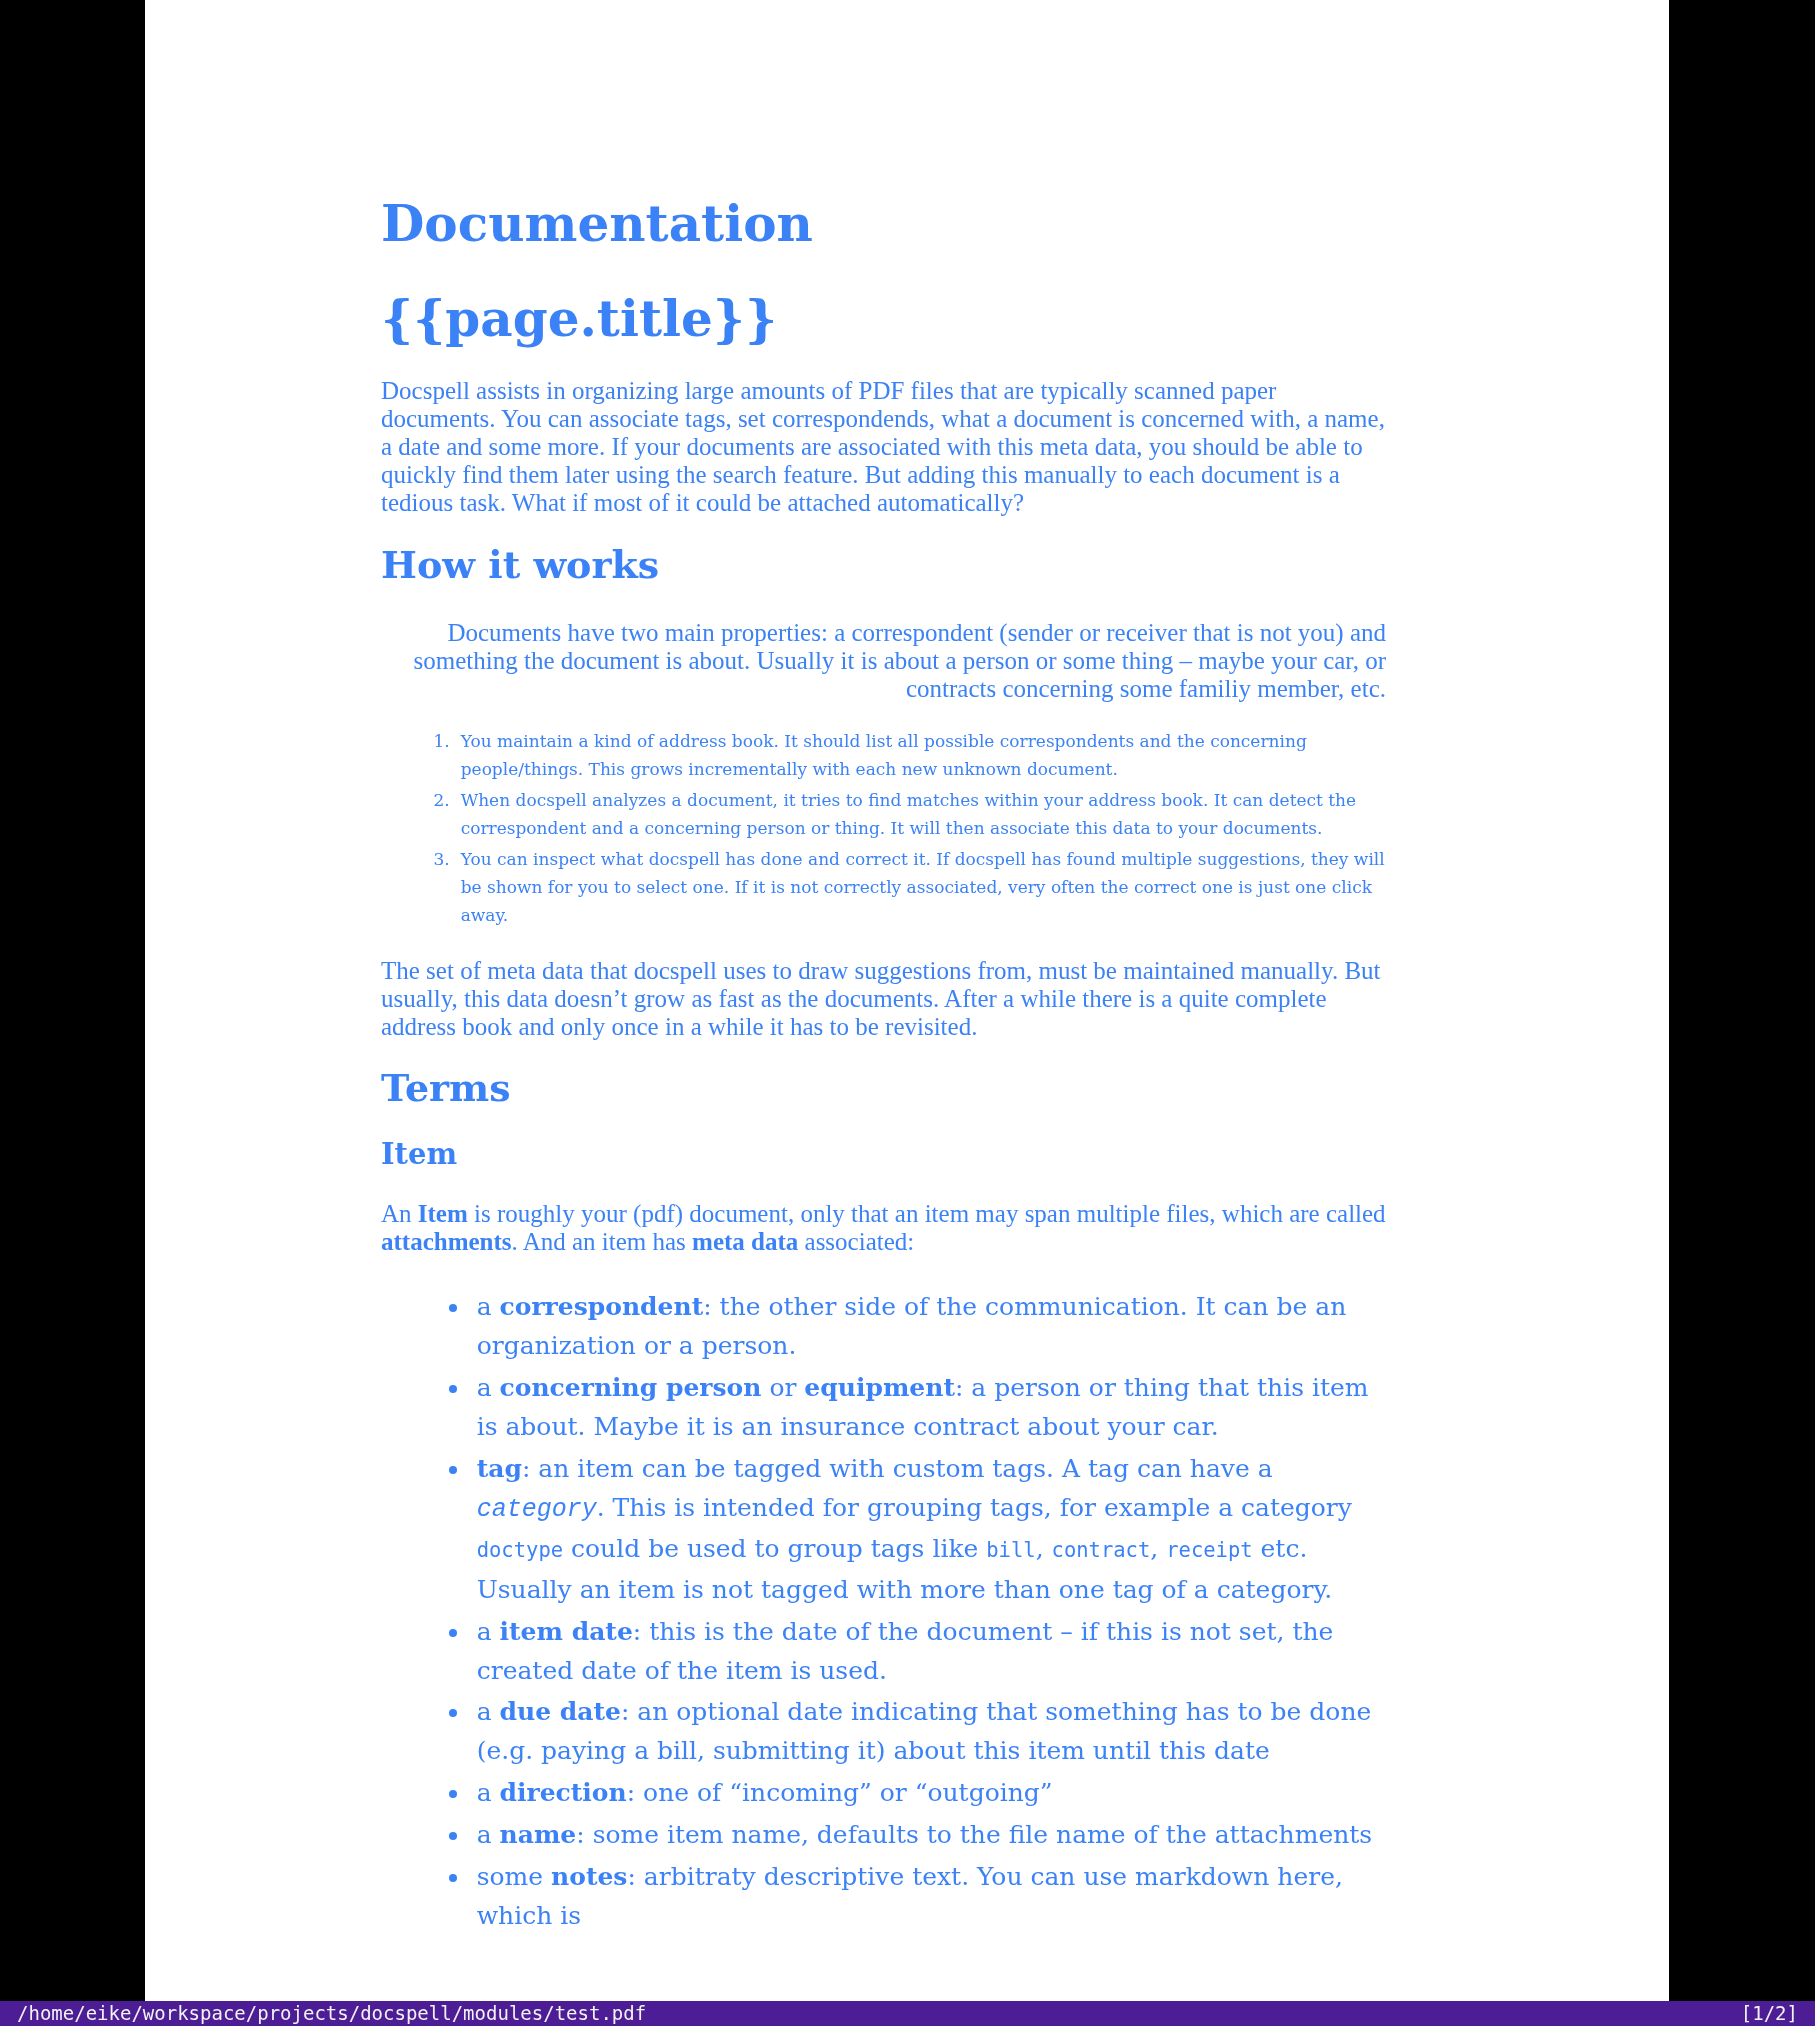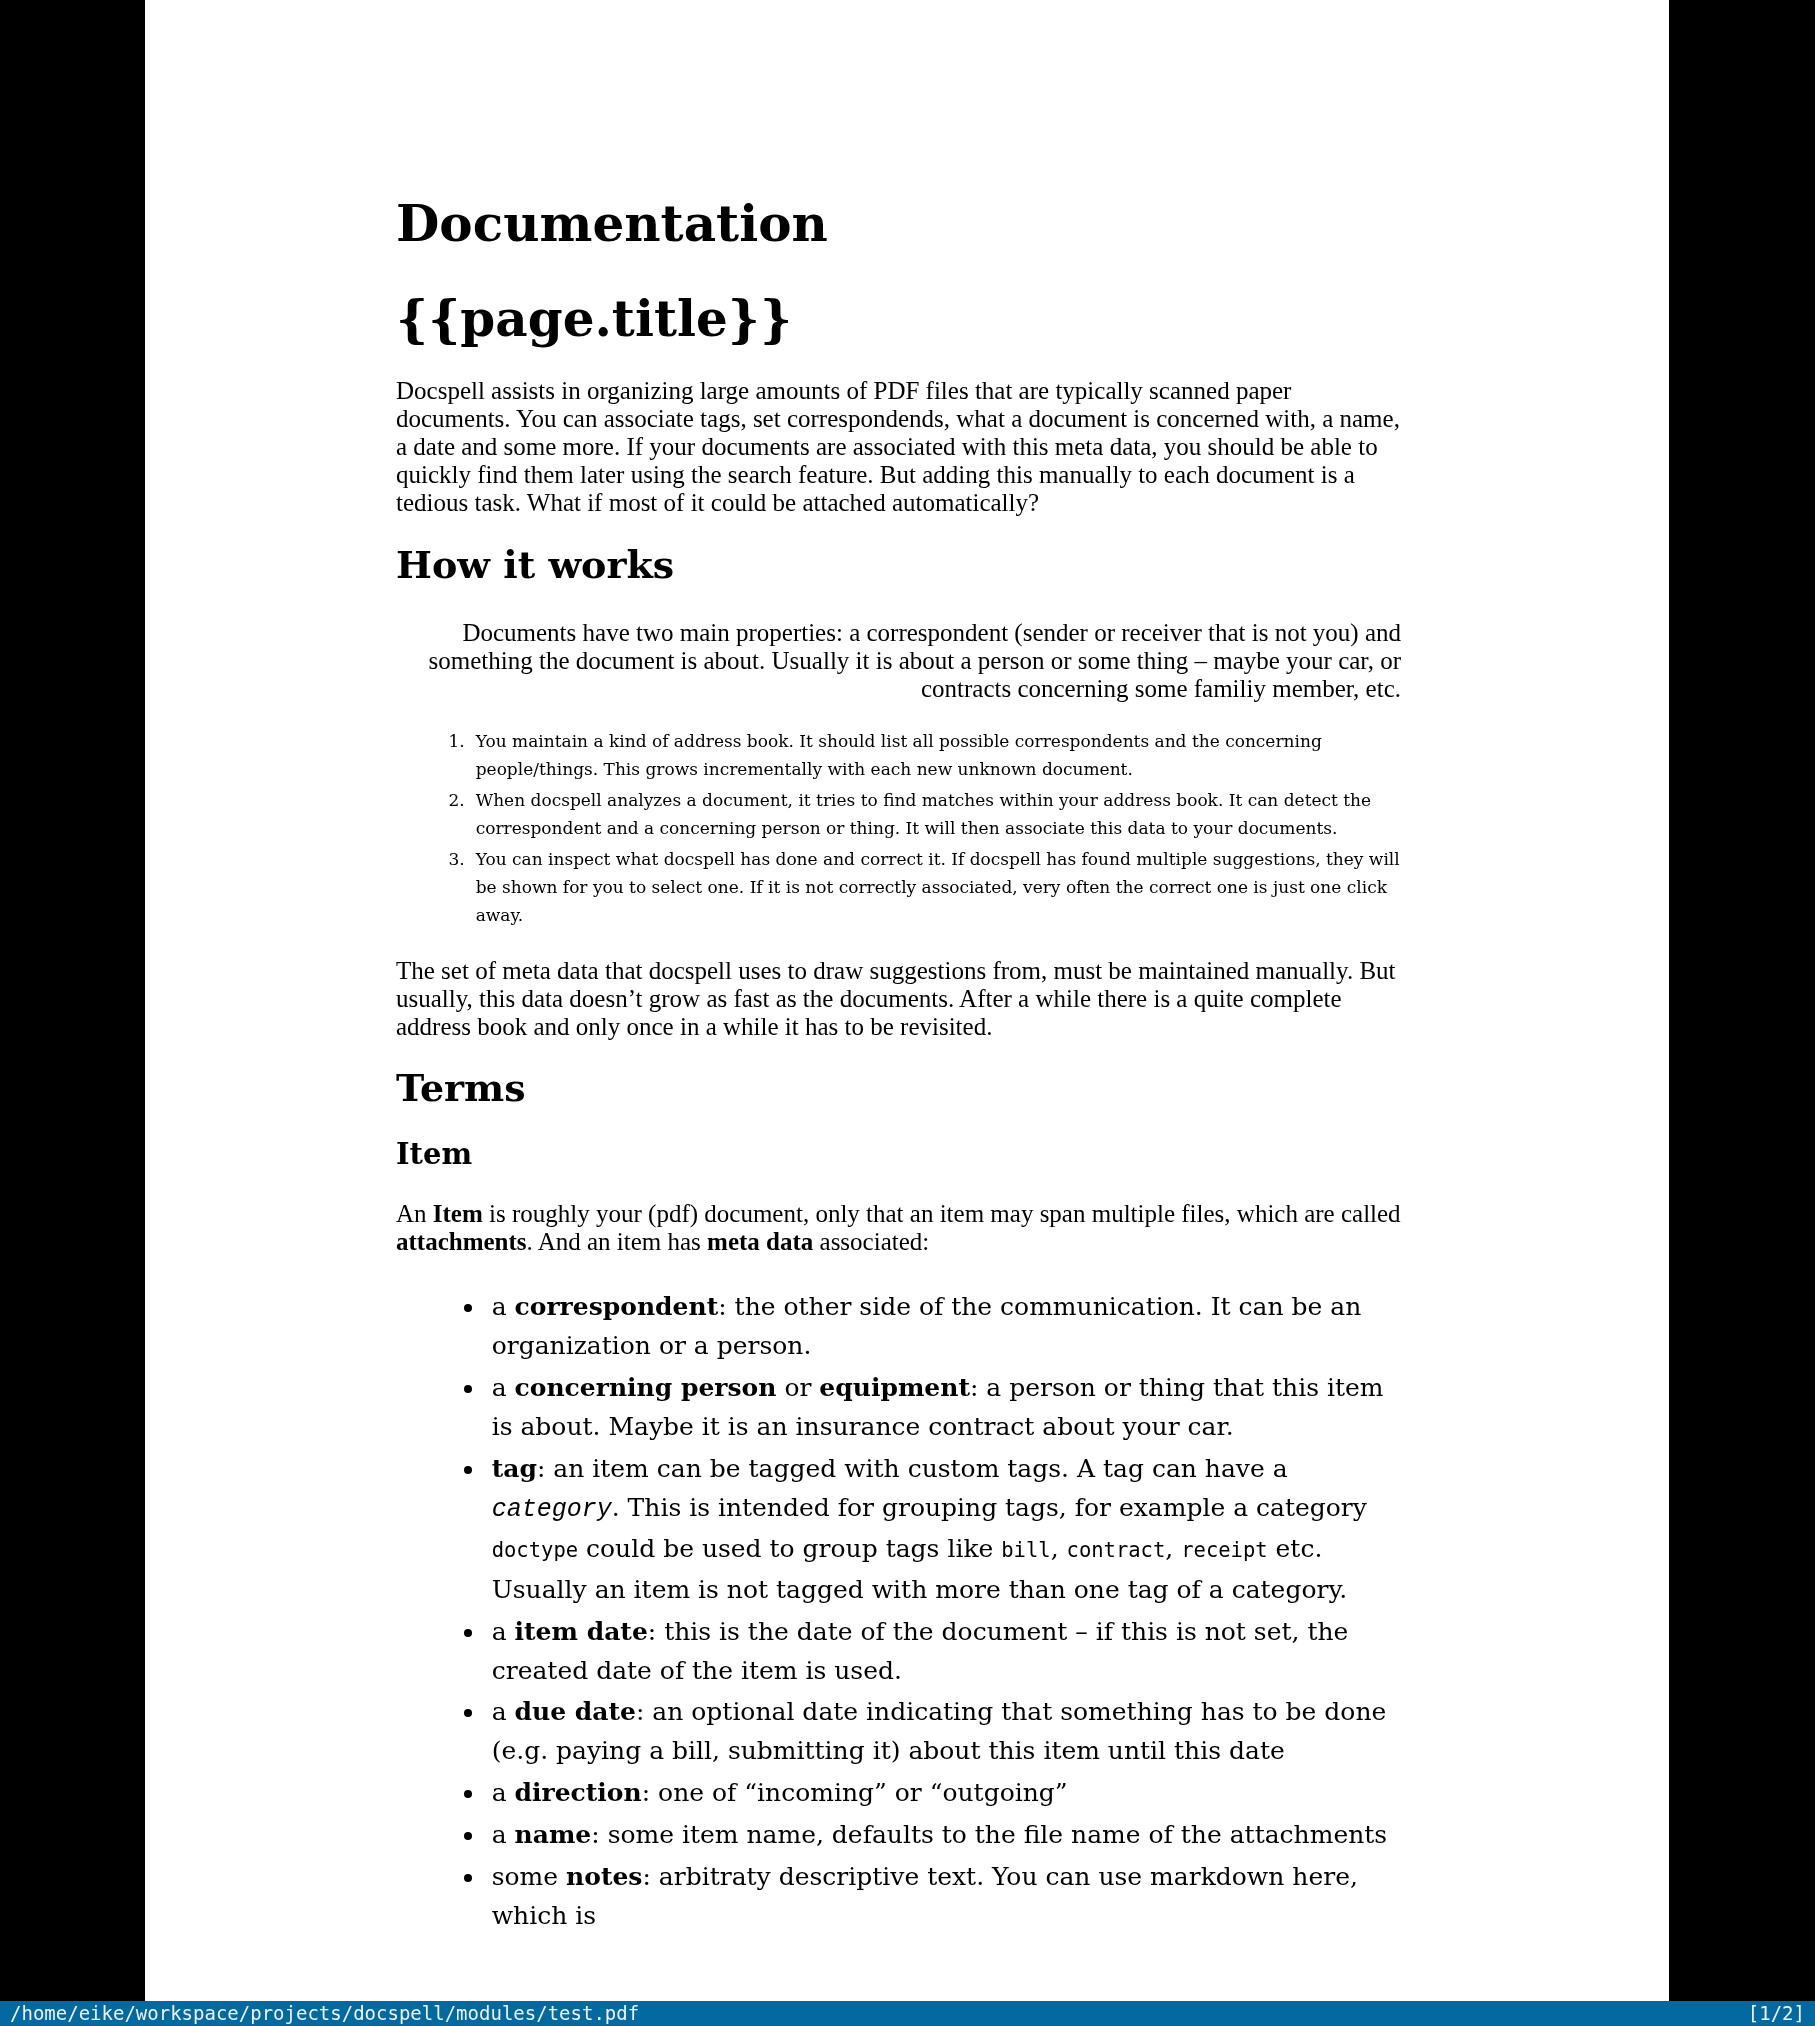--- a/index.html
+++ b/index.html
@@ -5,21 +5,21 @@
   html,body{margin:0;padding:0;}
   body{
     width:1815px;height:2026px;position:relative;overflow:hidden;
     background:#000;font-family:"DejaVu Serif", serif;
   }
   .pdf-page{
     position:absolute;left:145px;top:0;width:1524px;height:2002px;
     background:#ffffff;
   }
   .page-content{
-    position:absolute;left:251px;top:0;width:1005px;color:#000000;
+    position:absolute;left:236px;top:0;width:1005px;color:#3b82f6;
   }
   .page-content h1{
     font-size:50px;line-height:1.2;margin:0;font-weight:700;letter-spacing:0;
   }
   .page-content h1:first-child{margin-top:194px;}
   .page-content h1 + h1{margin-top:35px;}
   .page-content h2{font-size:38px;line-height:1.2;margin:24.6px 0 0 0;font-weight:700;}
   .page-content h3{font-size:29px;line-height:1.2;margin:26.5px 0 0 0;font-weight:700;}
   .page-content p{font-size:25px;line-height:28px;margin:28px 0 0 0;font-family:Liberation Serif, serif;}
   .page-content h2 + p{margin-top:32px;text-align:right;}
@@ -32,24 +32,24 @@
   }
   .page-content li{padding-left:5.7px;}
   .page-content li + li{margin-top:2.8px;}
   .page-content b{font-weight:700;}
   .page-content i{font-style:italic;font-family:Liberation Mono, monospace;}
   .page-content code{
     font-family:"DejaVu Sans Mono", monospace;font-size:0.82em;
   }
   .status-bar{
     position:absolute;left:0;bottom:0;width:100%;height:24.6px;
-    background:#0369a1;color:#f2f2f2;
+    background:#4c1d95;color:#f2f2f2;
     font-family:"DejaVu Sans Mono", monospace;font-size:19px;line-height:24.6px;
     display:flex;justify-content:space-between;
-    padding:0 10px;box-sizing:border-box;white-space:nowrap;
+    padding:0 17px;box-sizing:border-box;white-space:nowrap;
   }
 </style>
 </head>
 <body>
 
 <div class="pdf-page">
   <div class="page-content">
       <h1>Documentation</h1>
       <h1>{{page.title}}</h1>
       <p><span>Docspell assists in organizing large amounts of PDF files that are typically scanned paper documents. You can associate tags, set correspondends, what a document is concerned with, a name, a date and some more. If your documents are associated with this meta data, you should be able to quickly find them later using the search feature. But adding this manually to each document is a tedious task. What if most of it could be attached automatically?</span></p>

